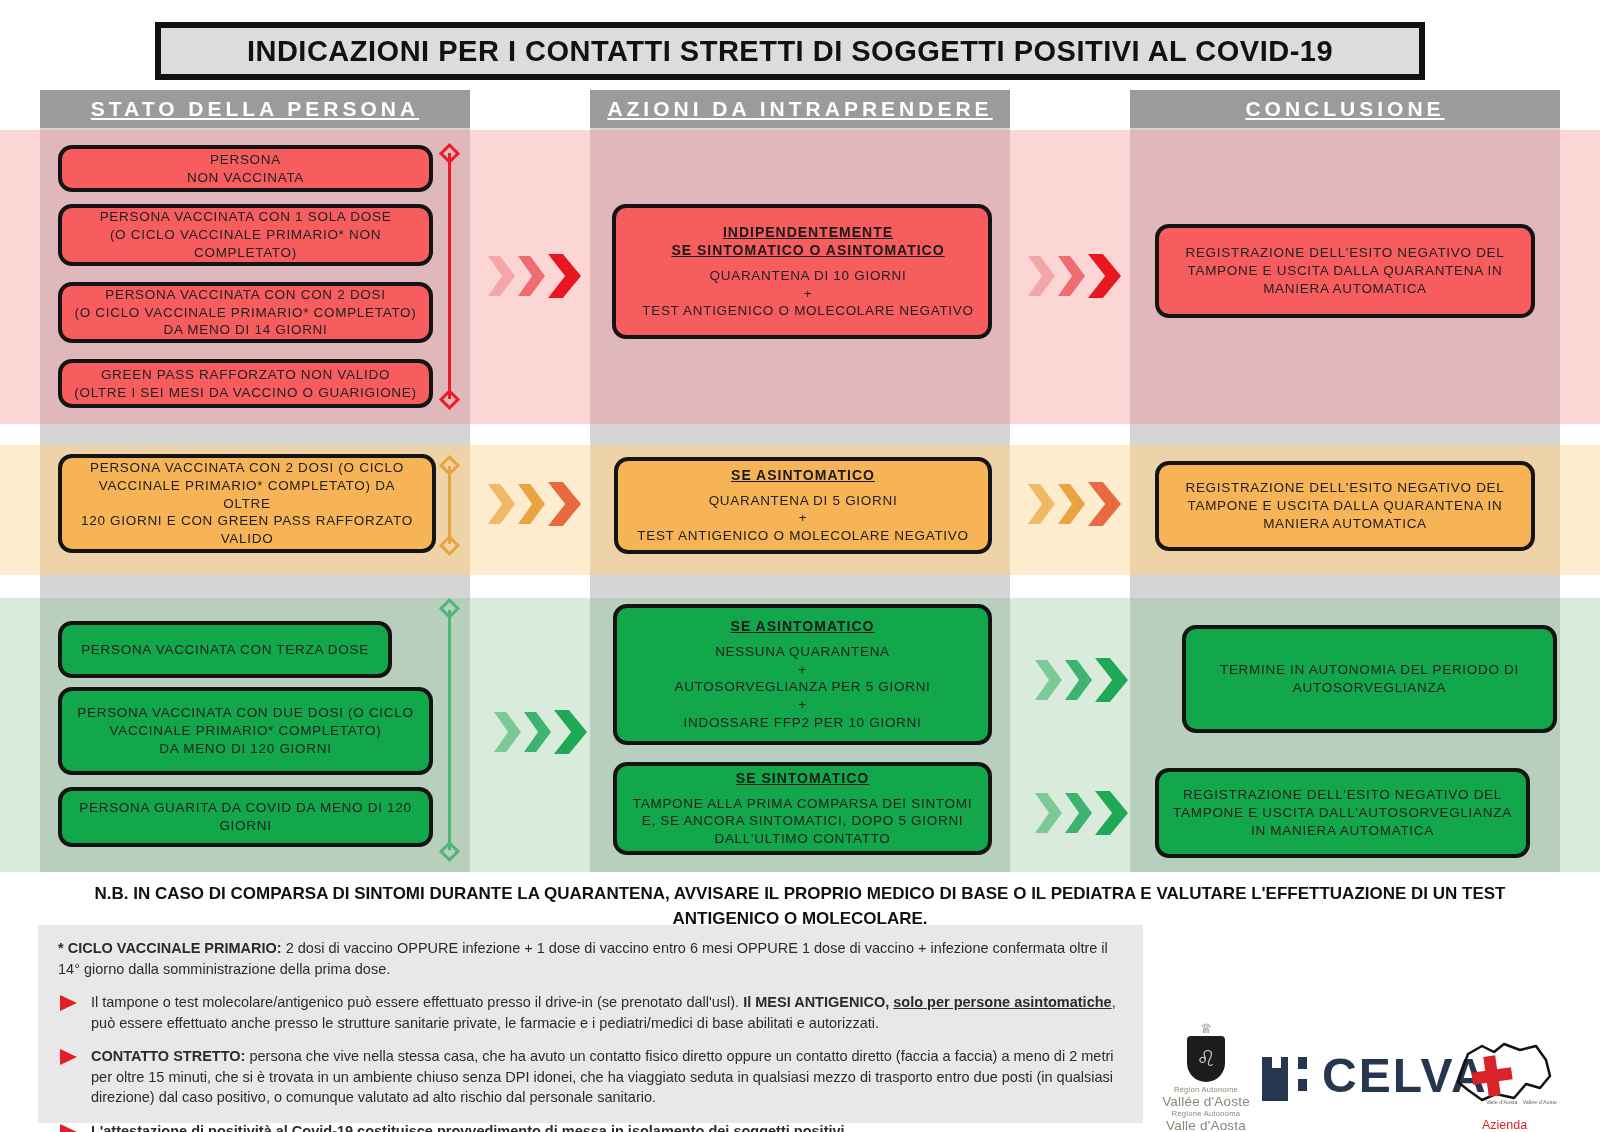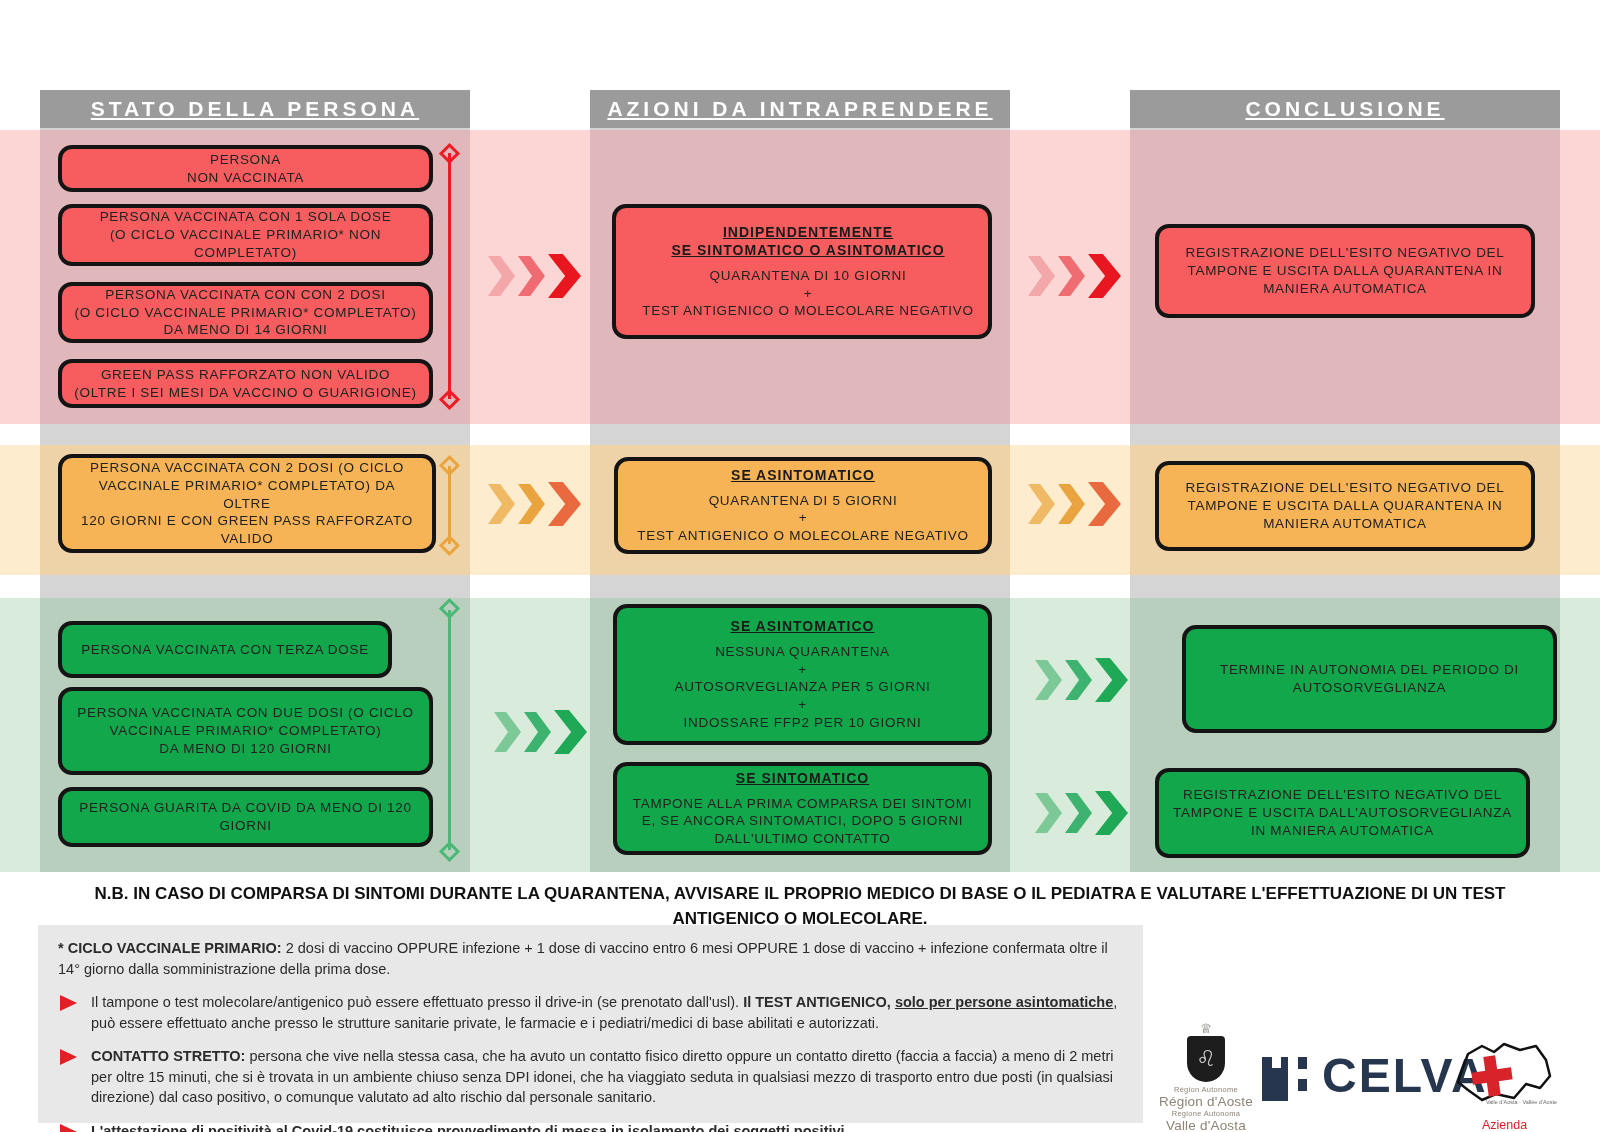--- a/index.html
+++ b/index.html
@@ -84,20 +84,23 @@
   .usl-logo{left:1448px;top:1036px;width:110px;height:86px;z-index:2;}
   .usl-az{position:absolute;left:34px;top:46px;color:#d8232a;font-size:12.5px;margin-top:36px;}
   .usl-usl{font-weight:bold;font-size:14.5px;}
   .usl-sub{position:absolute;left:38px;top:63px;color:#6c6c6c;font-size:5.5px;white-space:nowrap;}
 </style>
 </head>
 <body>
 
 <div id="stage">
 
+  <div class="abs title-box">
+    <span>INDICAZIONI PER I CONTATTI STRETTI DI SOGGETTI POSITIVI AL COVID-19</span>
+  </div>
 
   <div class="abs col-strip c1"></div>
   <div class="abs col-strip c2"></div>
   <div class="abs col-strip c3"></div>
 
   <div class="abs band band-red">
     <div class="band-col c1"></div>
     <div class="band-col c2"></div>
     <div class="band-col c3"></div>
   </div>
@@ -243,39 +246,39 @@
 IN MANIERA AUTOMATICA</div>
 
   <div class="abs nb">N.B. IN CASO DI COMPARSA DI SINTOMI DURANTE LA QUARANTENA, AVVISARE IL PROPRIO MEDICO DI BASE O IL PEDIATRA E VALUTARE L'EFFETTUAZIONE DI UN TEST ANTIGENICO O MOLECOLARE.</div>
 
   <div class="abs panel">
     <p>
       <span class="bold">* CICLO VACCINALE PRIMARIO:</span><span> 2 dosi di vaccino OPPURE infezione + 1 dose di vaccino entro 6 mesi OPPURE 1 dose di vaccino + infezione confermata oltre il 14° giorno dalla somministrazione della prima dose.</span>
     </p>
     <div class="bullet">
       <span class="tri"></span>
-      <span><span>Il tampone o test molecolare/antigenico può essere effettuato presso il drive-in (se prenotato dall'usl). </span><span class="bold">Il TEST ANTIGENICO, </span><span class="boldu">solo per persone asintomatiche</span><span>, può essere effettuato anche presso le strutture sanitarie private, le farmacie e i pediatri/medici di base abilitati e autorizzati.</span></span>
+      <span><span>Il tampone o test molecolare/antigenico può essere effettuato presso il drive-in (se prenotato dall'usl). </span><span class="bold">Il MESI ANTIGENICO, </span><span class="boldu">solo per persone asintomatiche</span><span>, può essere effettuato anche presso le strutture sanitarie private, le farmacie e i pediatri/medici di base abilitati e autorizzati.</span></span>
     </div>
     <div class="bullet">
       <span class="tri"></span>
       <span><span class="bold">CONTATTO STRETTO:</span><span> persona che vive nella stessa casa, che ha avuto un contatto fisico diretto oppure un contatto diretto (faccia a faccia) a meno di 2 metri per oltre 15 minuti, che si è trovata in un ambiente chiuso senza DPI idonei, che ha viaggiato seduta in qualsiasi mezzo di trasporto entro due posti (in qualsiasi direzione) dal caso positivo, o comunque valutato ad alto rischio dal personale sanitario.</span></span>
     </div>
     <div class="bullet">
       <span class="tri"></span>
       <span class="bold">L'attestazione di positività al Covid-19 costituisce provvedimento di messa in isolamento dei soggetti positivi.</span>
     </div>
   </div>
 
   <div class="abs region-logo">
     <div class="crown">♕</div>
     <div class="shield">
         <span>♌</span>
       </div>
     <div class="rl-small">Région Autonome</div>
-    <div class="rl-big">Région d'Aoste</div>
+    <div class="rl-big">Vallée d'Aoste</div>
     <div class="rl-small">Regione Autonoma</div>
     <div class="rl-big">Valle d'Aosta</div>
   </div>
 
   <div class="abs celva-logo">
     <span class="celva-icon">
       <span class="celva-block"></span>
       <span class="celva-notch"></span>
       <span class="celva-dot celva-d1"></span>
       <span class="celva-dot celva-d2"></span>

